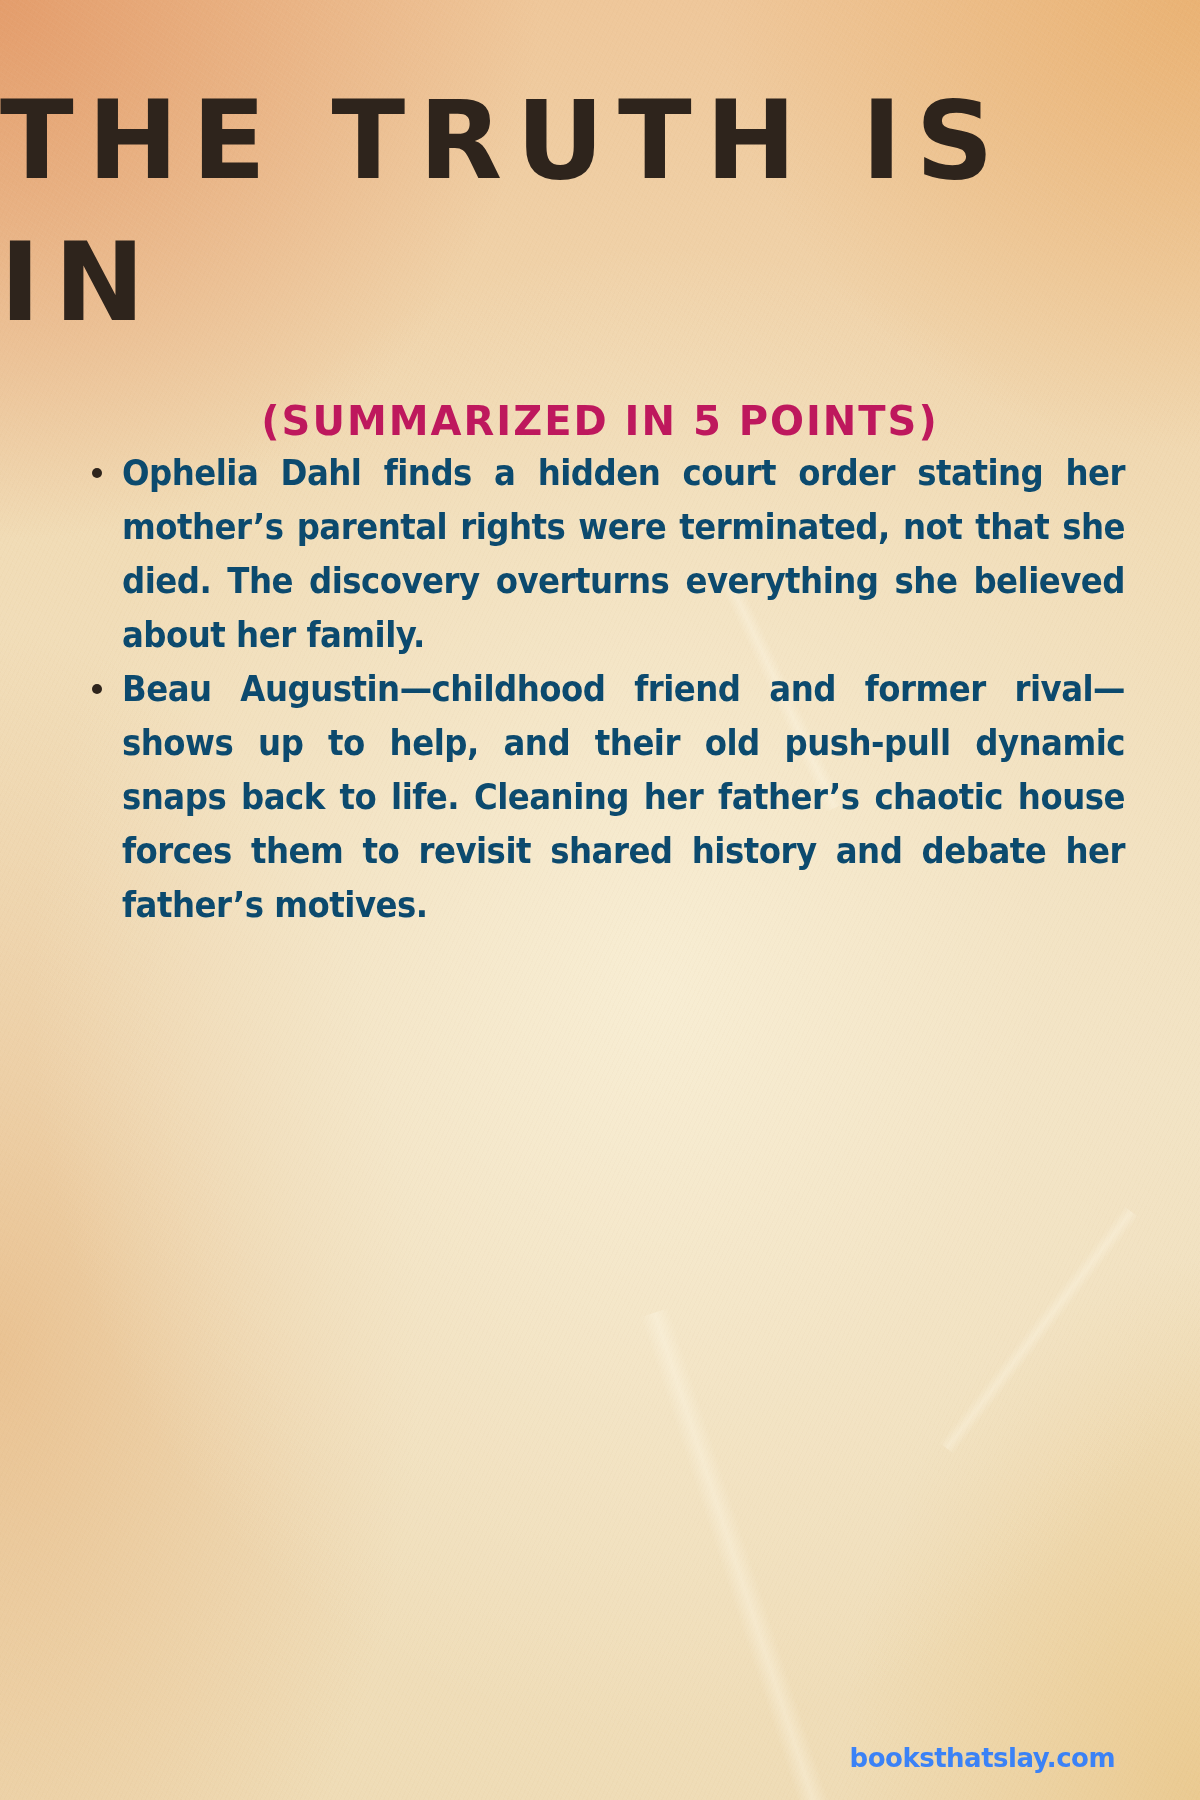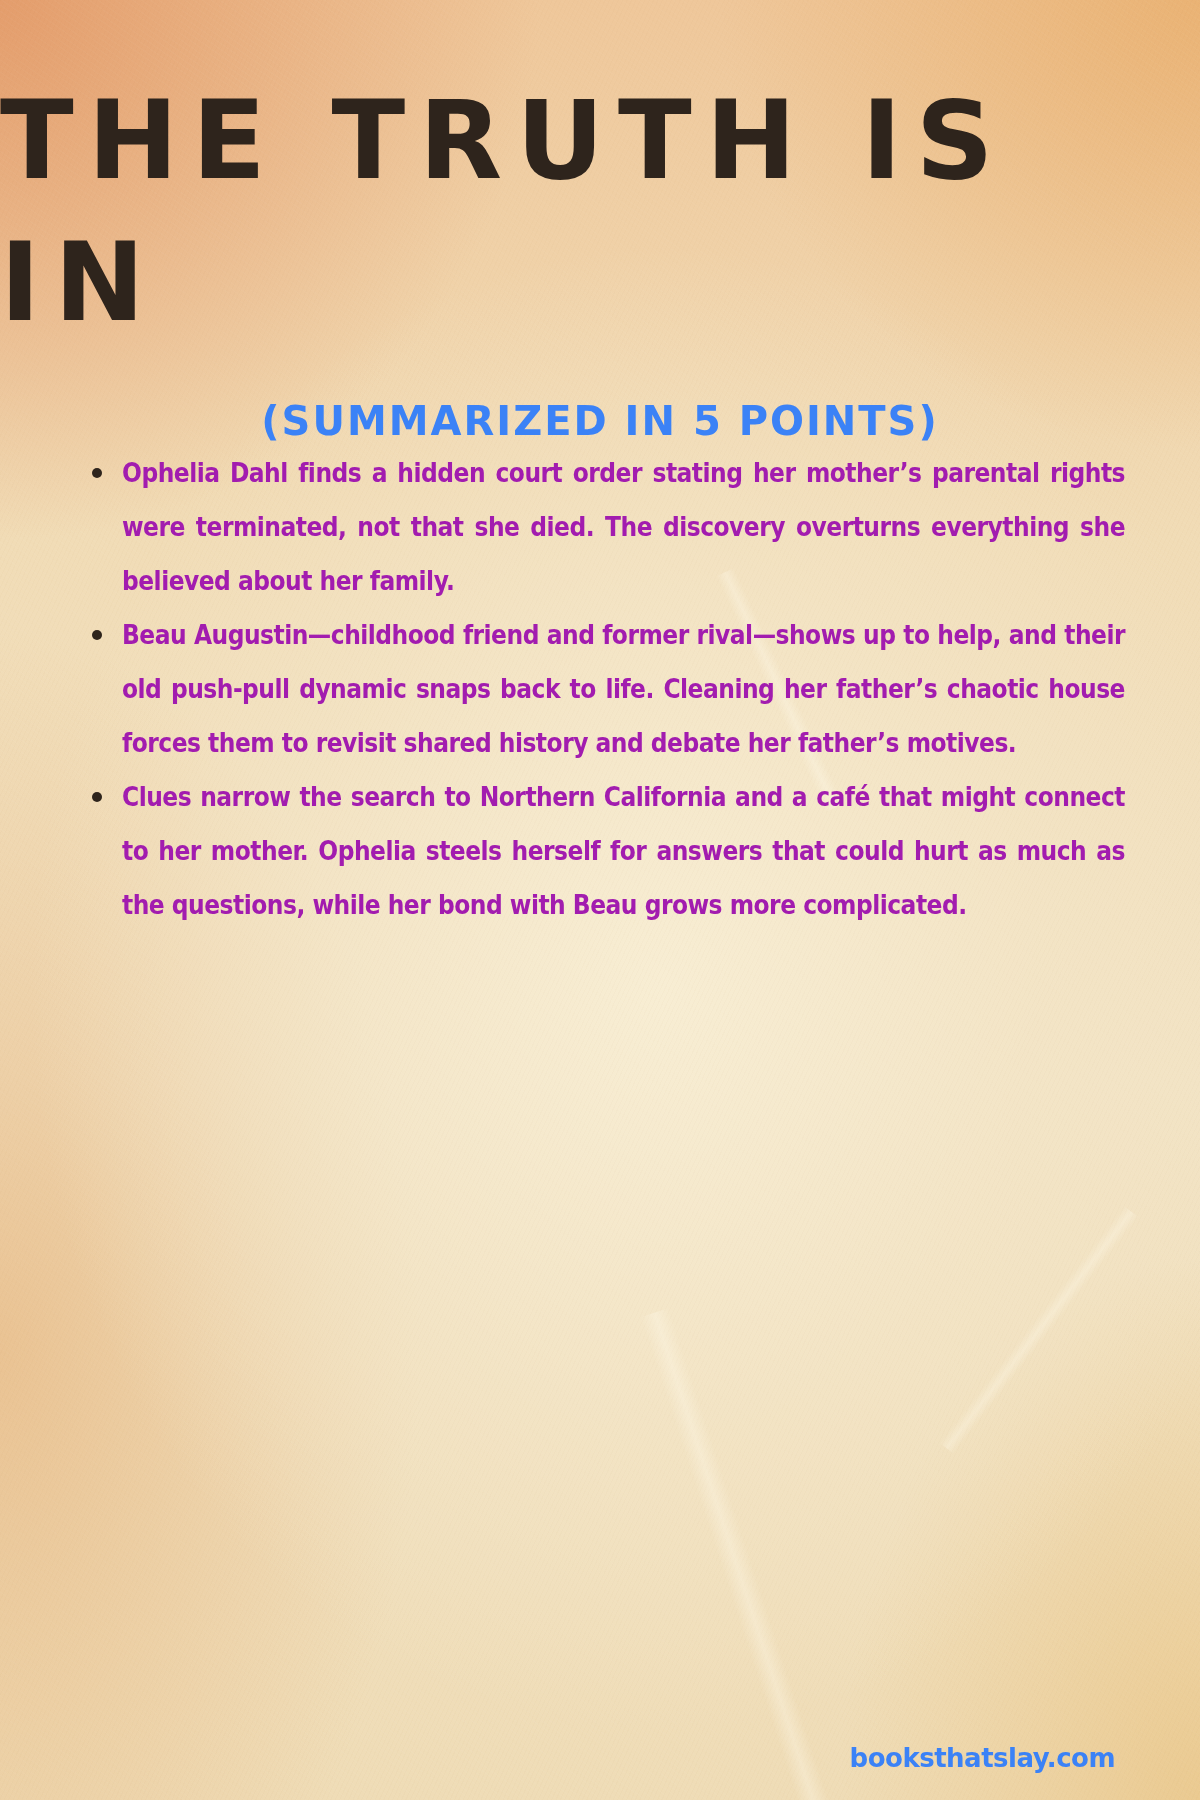--- a/index.html
+++ b/index.html
@@ -58,35 +58,35 @@
       display: block;
     }
     .subtitle {
       margin: 42px 0 0 0;
       text-align: center;
       font-family: "DejaVu Sans", sans-serif;
       font-weight: bold;
       font-size: 40px;
       line-height: 50px;
       letter-spacing: 2px;
-      color: #3b82f6;
+      color: #be185d;
     }
     .points {
       list-style: none;
       margin: 0;
       padding: 0 75px 0 122px;
     }
     .point {
       position: relative;
       font-family: "DejaVu Sans Condensed", "DejaVu Sans", sans-serif;
       font-weight: bold;
-      font-size: 26px;
+      font-size: 36px;
       line-height: 54px;
       text-align: justify;
-      color: #a21caf;
+      color: #0c4a6e;
       letter-spacing: -0.5px;
     }
     .bullet {
       position: absolute;
       left: -30px;
       top: 22px;
       width: 10px;
       height: 10px;
       border-radius: 50%;
       background: #2e241c;
@@ -120,20 +120,16 @@
 
   <ul class="points">
     <li class="point">
       <span class="bullet"></span>
       <span>Ophelia Dahl finds a hidden court order stating her mother’s parental rights were terminated, not that she died. The discovery overturns everything she believed about her family.</span>
     </li>
     <li class="point">
       <span class="bullet"></span>
       <span>Beau Augustin—childhood friend and former rival—shows up to help, and their old push-pull dynamic snaps back to life. Cleaning her father’s chaotic house forces them to revisit shared history and debate her father’s motives.</span>
     </li>
-    <li class="point">
-      <span class="bullet"></span>
-      <span>Clues narrow the search to Northern California and a café that might connect to her mother. Ophelia steels herself for answers that could hurt as much as the questions, while her bond with Beau grows more complicated.</span>
-    </li>
   </ul>
 </div>
 
 <div class="footer">booksthatslay.com</div>
 
 </body></html>

